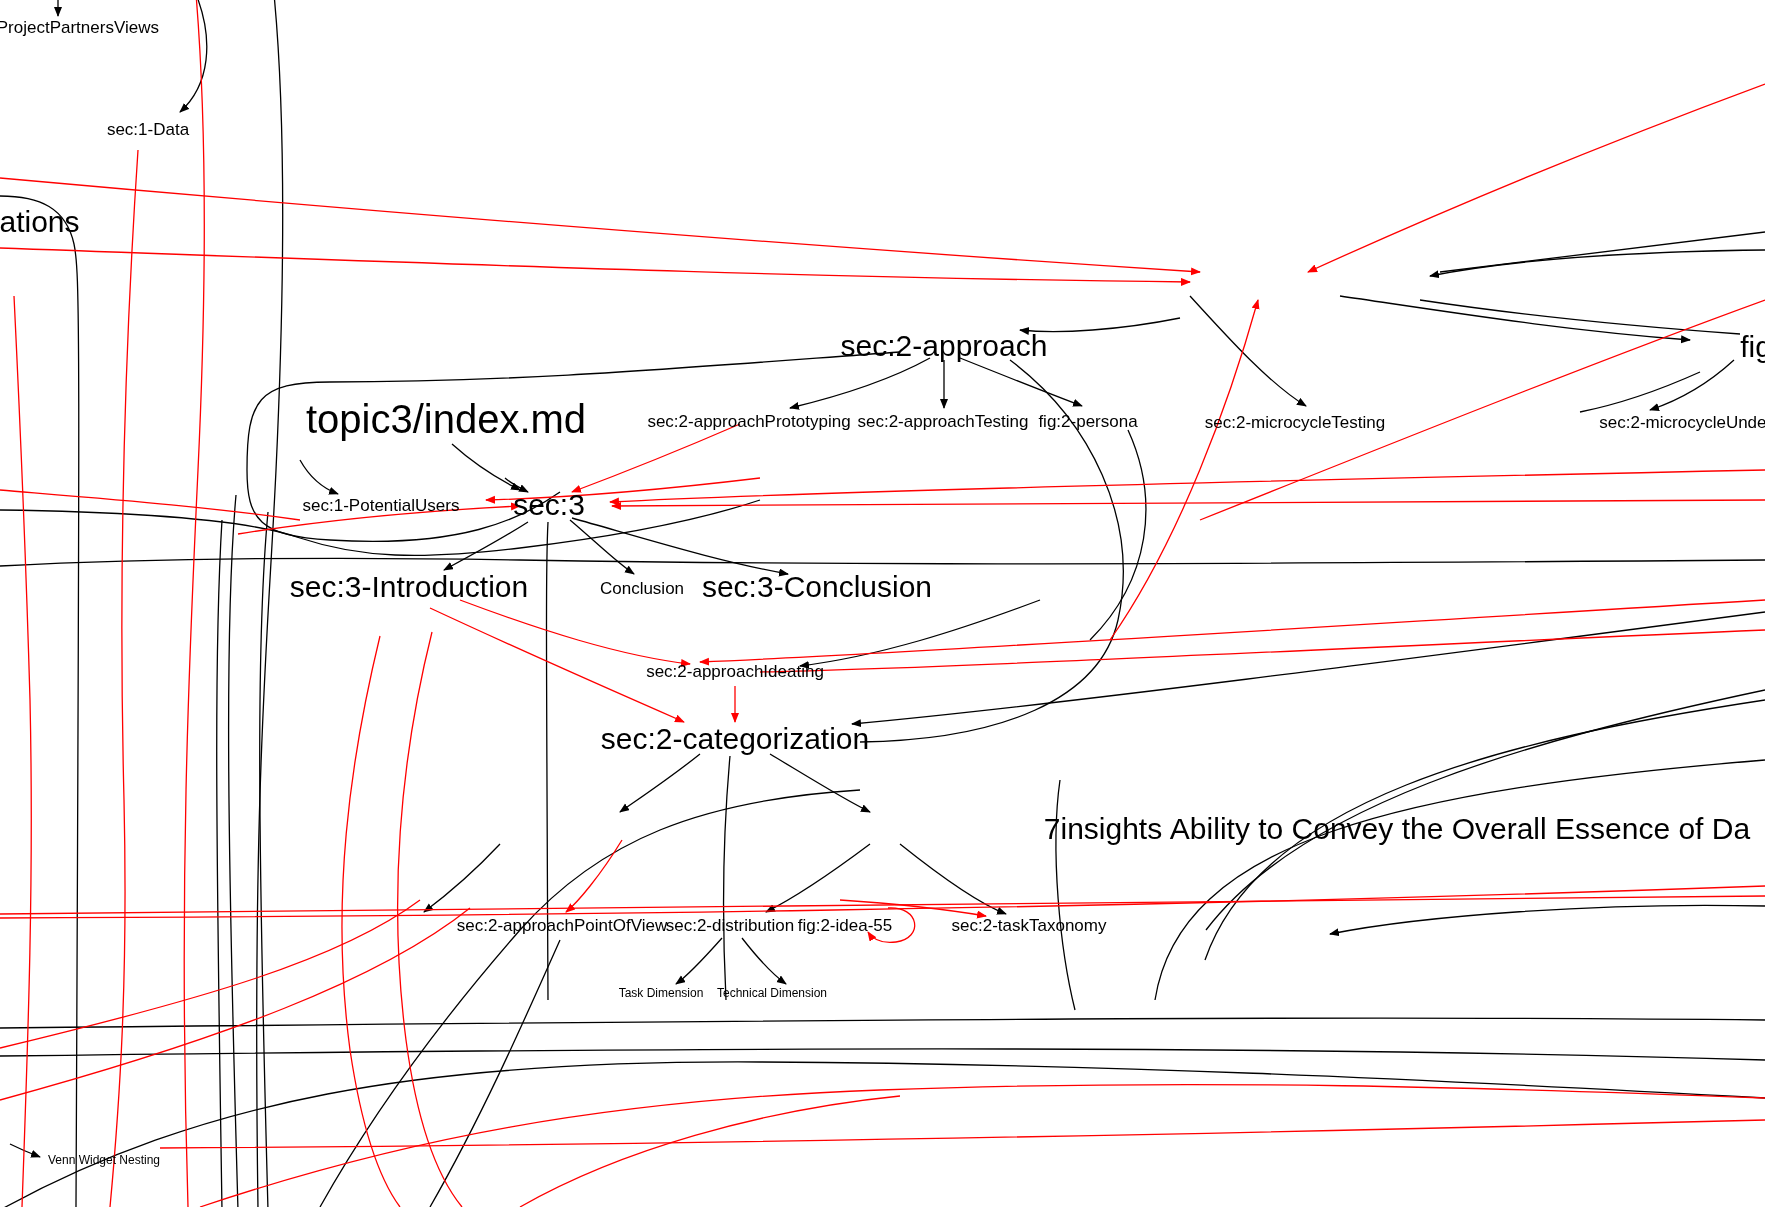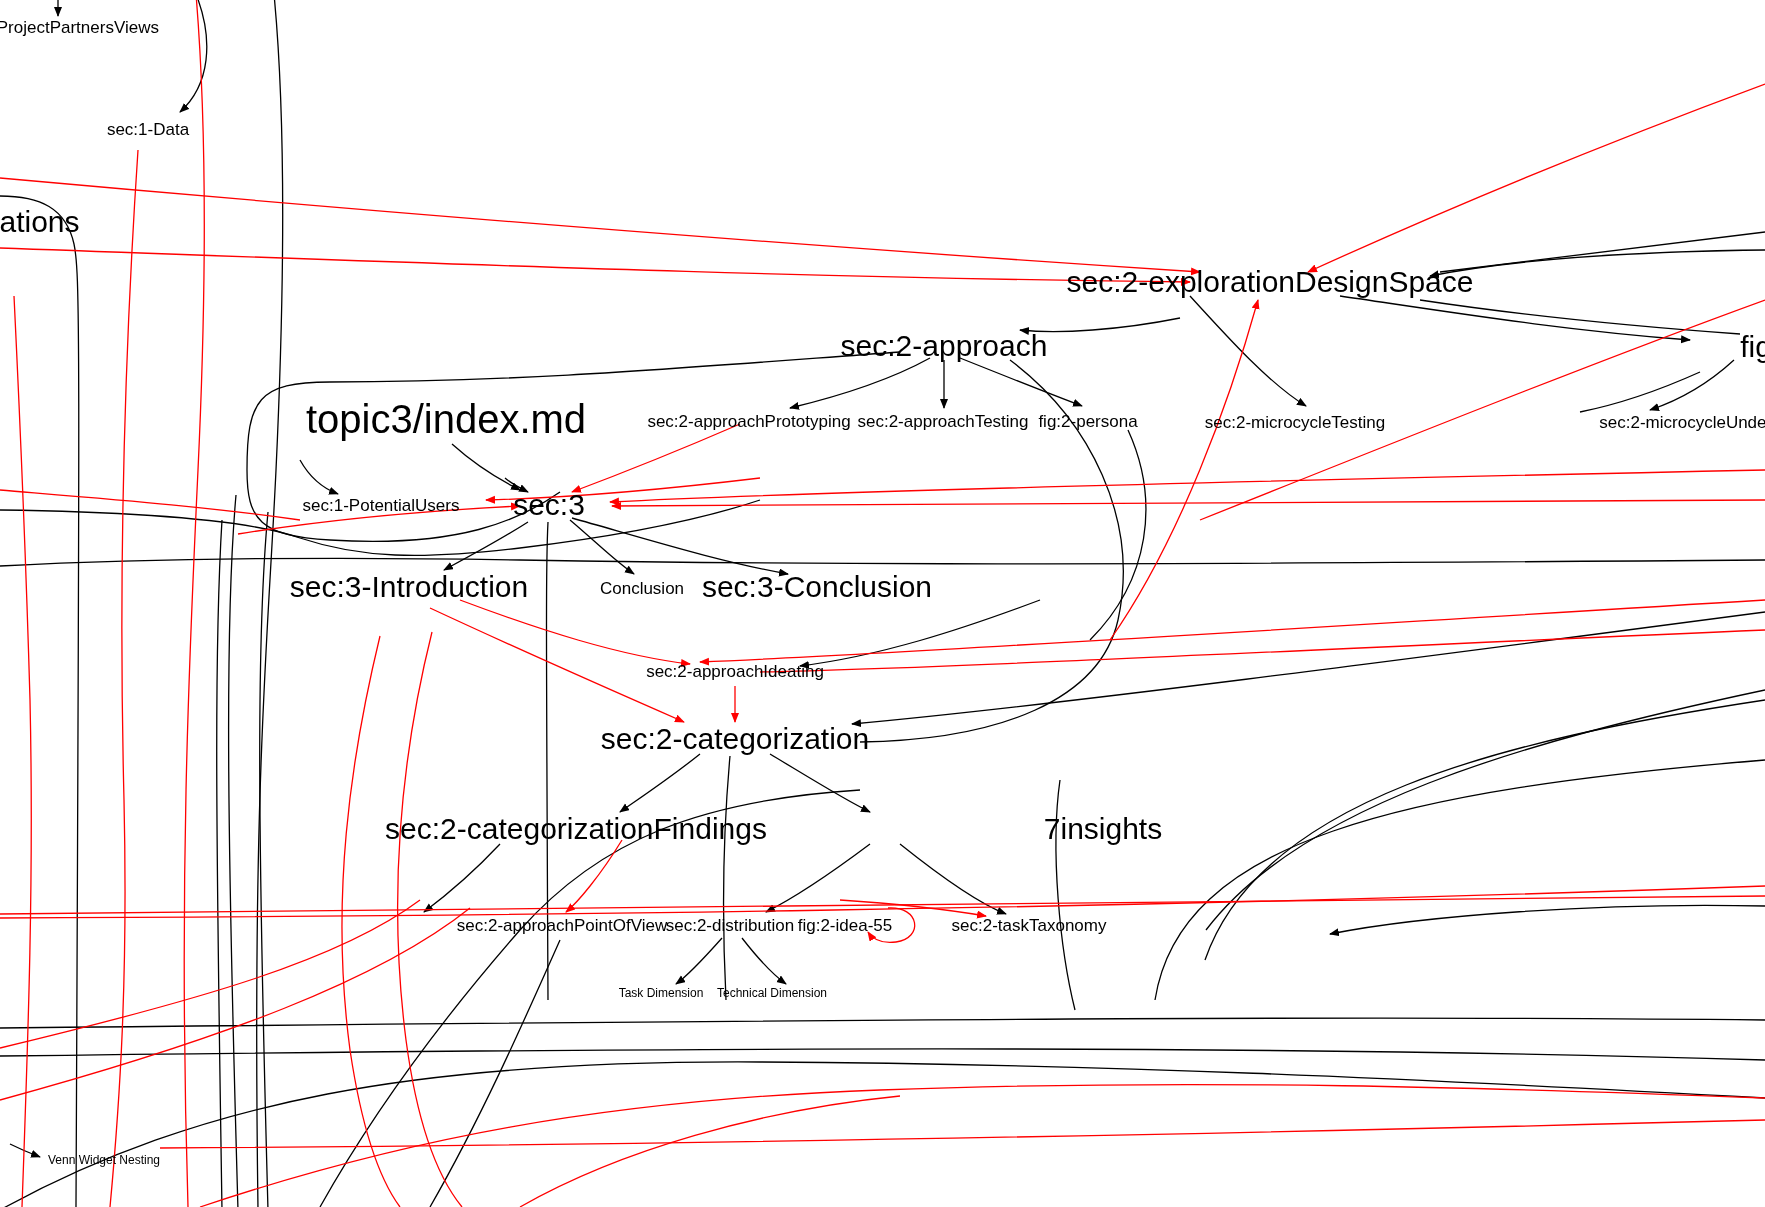--- a/index.html
+++ b/index.html
@@ -151,38 +151,37 @@
       <path d="M160,1148 C500,1146 1000,1140 1765,1120"></path>
       <path d="M200,1207 C400,1140 600,1100 880,1090 C1200,1078 1500,1088 1765,1098"></path>
       <path d="M1765,300 C1600,360 1400,440 1200,520"></path>
       <path d="M520,1207 C620,1150 760,1110 900,1096"></path>
     </g>
   </svg>
 
   <div class="node n-md" style="left:75px;top:27px">-ProjectPartnersViews</div>
   <div class="node n-md" style="left:148px;top:129px">sec:1-Data</div>
   <div class="node n-lg" style="left:32px;top:222px">zations</div>
-  <div class="node n-lg" style="left:1270px;top:282px">sec:2-explorationDesignSpace</div>
   <div class="node n-lg" style="left:944px;top:346px">sec:2-approach</div>
   <div class="node n-lg" style="left:1756px;top:347px">fig</div>
   <div class="node n-xl" style="left:446px;top:419px">topic3/index.md</div>
   <div class="node n-md" style="left:749px;top:421px">sec:2-approachPrototyping</div>
   <div class="node n-md" style="left:943px;top:421px">sec:2-approachTesting</div>
   <div class="node n-md" style="left:1088px;top:421px">fig:2-persona</div>
   <div class="node n-md" style="left:1295px;top:422px">sec:2-microcycleTesting</div>
   <div class="node n-md" style="left:1690px;top:422px">sec:2-microcycleUnders</div>
   <div class="node n-md" style="left:381px;top:505px">sec:1-PotentialUsers</div>
   <div class="node n-lg" style="left:549px;top:505px">sec:3</div>
   <div class="node n-lg" style="left:409px;top:587px">sec:3-Introduction</div>
   <div class="node n-md" style="left:642px;top:588px">Conclusion</div>
   <div class="node n-lg" style="left:817px;top:587px">sec:3-Conclusion</div>
   <div class="node n-md" style="left:735px;top:671px">sec:2-approachIdeating</div>
   <div class="node n-lg" style="left:735px;top:739px">sec:2-categorization</div>
-  <div class="node n-lg" style="left:576px;top:829px">sec:2-categorizationFindings</div>
   <div class="node n-lg" style="left:1103px;top:829px">7insights</div>
+  <div class="node n-lg" style="left:1460px;top:829px">Ability to Convey the Overall Essence of Da</div>
   <div class="node n-md" style="left:562px;top:925px">sec:2-approachPointOfView</div>
   <div class="node n-md" style="left:730px;top:925px">sec:2-distribution</div>
   <div class="node n-md" style="left:845px;top:925px">fig:2-idea-55</div>
   <div class="node n-md" style="left:1029px;top:925px">sec:2-taskTaxonomy</div>
   <div class="node n-sm" style="left:661px;top:993px">Task Dimension</div>
   <div class="node n-sm" style="left:772px;top:993px">Technical Dimension</div>
   <div class="node n-sm" style="left:104px;top:1160px">Venn Widget Nesting</div>
 
 </div>
 

